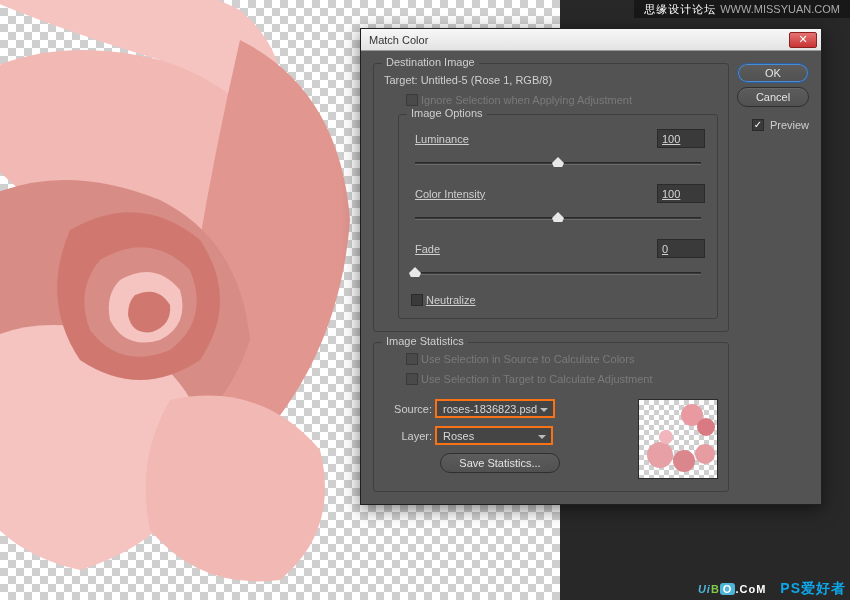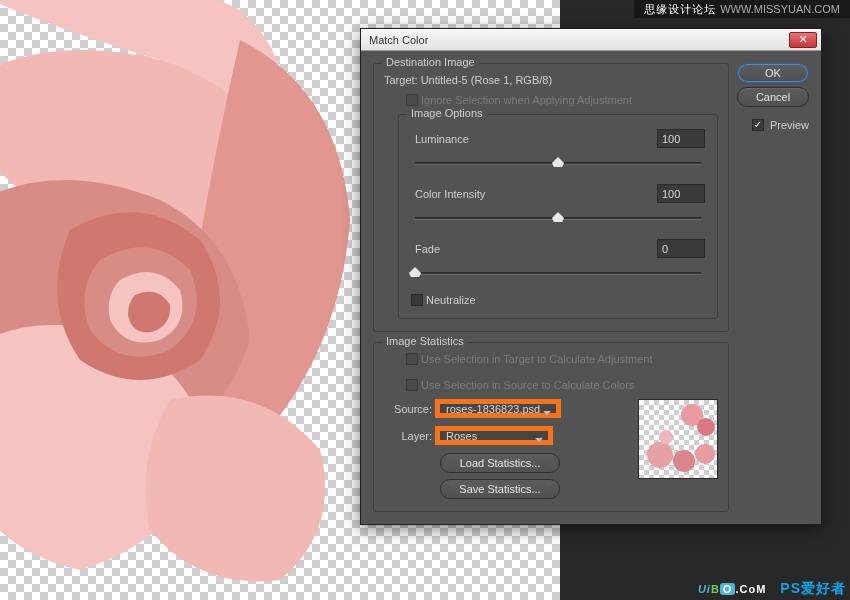--- a/index.html
+++ b/index.html
@@ -69,20 +69,21 @@
 }
 .row { display: flex; align-items: center; gap: 3px; margin-bottom: 8px; }
 .row.indent { padding-left: 22px; }
 .label { color: #cfcfcf; }
 .label.dim { color: #7a7a7a; }
 .target-val { color: #cfcfcf; }
 
 .sub-fieldset {
   border: 1px solid #3f3f3f; border-radius: 3px; padding: 14px 12px 12px 12px; margin-left: 14px; margin-top:6px;
   position: relative;
+  text-decoration: underline;
 }
 .opt-row { display: flex; align-items: center; margin-bottom: 6px; }
 .opt-label { width: 96px; text-align: left; color: #cfcfcf; padding-left: 4px;}
 .opt-input {
   width: 48px; height: 19px; background: #3a3a3a; border: 1px solid #2a2a2a; color: #d8d8d8;
   padding: 2px 4px; text-align: left; margin-left: auto;
 }
 .slider {
   height: 18px; position: relative; margin: 0 4px 12px 4px;
 }
@@ -102,21 +103,21 @@
 .checkbox-box.disabled { background:#4a4a4a; border-color:#3a3a3a;}
 
 .btn {
   height: 20px; background: linear-gradient(#5c5c5c,#515151); border: 1px solid #2f2f2f; border-radius: 10px;
   color: #e4e4e4; display: flex; align-items: center; justify-content: center; cursor: pointer;
   box-shadow: inset 0 1px 0 rgba(255,255,255,.08);
 }
 .btn.primary { border: 1px solid #2b5f9e; box-shadow: 0 0 0 1px #4a8bd6 inset; }
 
 .select {
-  height: 19px; background: #454545; border: 5px solid #f97316; color: #d8d8d8;
+  height: 19px; background: #454545; border: 2px solid #f97316; color: #d8d8d8;
   display: inline-flex; align-items: center; padding: 0 16px 0 6px; position: relative; min-width: 118px;
 }
 .select::after {
   content: ""; position: absolute; right: 5px; top: 7px; border: 4px solid transparent; border-top-color: #bdbdbd;
 }
 .select-label { width: 48px; text-align: right; color: #cfcfcf; }
 
 .thumb {
   width: 80px; height: 80px; border: 1px solid #2a2a2a;
   background-image:
@@ -222,47 +223,44 @@
           <div class="row" style="margin-bottom:0">
             <span class="checkbox-box"></span>
             <span class="label">Neutralize</span>
           </div>
         </div>
       </div>
 
       <div class="fieldset" style="margin-bottom:0">
         <span class="fieldset-legend">Image Statistics</span>
 
+        <div class="row indent">
+          <span class="checkbox-box disabled"></span>
+          <span class="label dim">Use Selection in Source to Calculate Colors</span>
+        </div>
         <div class="row indent" style="margin-bottom:14px">
           <span class="checkbox-box disabled"></span>
           <span class="label dim">Use Selection in Target to Calculate Adjustment</span>
-        </div>
-        <div class="row indent">
-          <span class="checkbox-box disabled"></span>
-          <span class="label dim">Use Selection in Source to Calculate Colors</span>
         </div>
 
         <div class="stats-area">
           <div class="stats-left">
             <div class="row">
               <span class="select-label">Source:</span>
               <div class="select">
                 <span>roses-1836823.psd</span>
               </div>
             </div>
             <div class="row">
               <span class="select-label">Layer:</span>
               <div class="select">
                 <span>Roses</span>
               </div>
             </div>
             <div style="padding-left:56px">
-              <div class="statbtn">
-                <span>Load Statistics...</span>
-              </div>
               <div class="statbtn" style="margin-bottom:0">
                 <span>Save Statistics...</span>
               </div>
             </div>
           </div>
           <div class="thumb">
             <div class="mini-rose" style="left:42px;top:4px;width:22px;height:22px;background:#e89aa0;"></div>
             <div class="mini-rose" style="left:58px;top:18px;width:18px;height:18px;background:#d97a82;"></div>
             <div class="mini-rose" style="left:8px;top:42px;width:26px;height:26px;background:#e6a0a6;"></div>
             <div class="mini-rose" style="left:34px;top:50px;width:22px;height:22px;background:#db858c;"></div>

